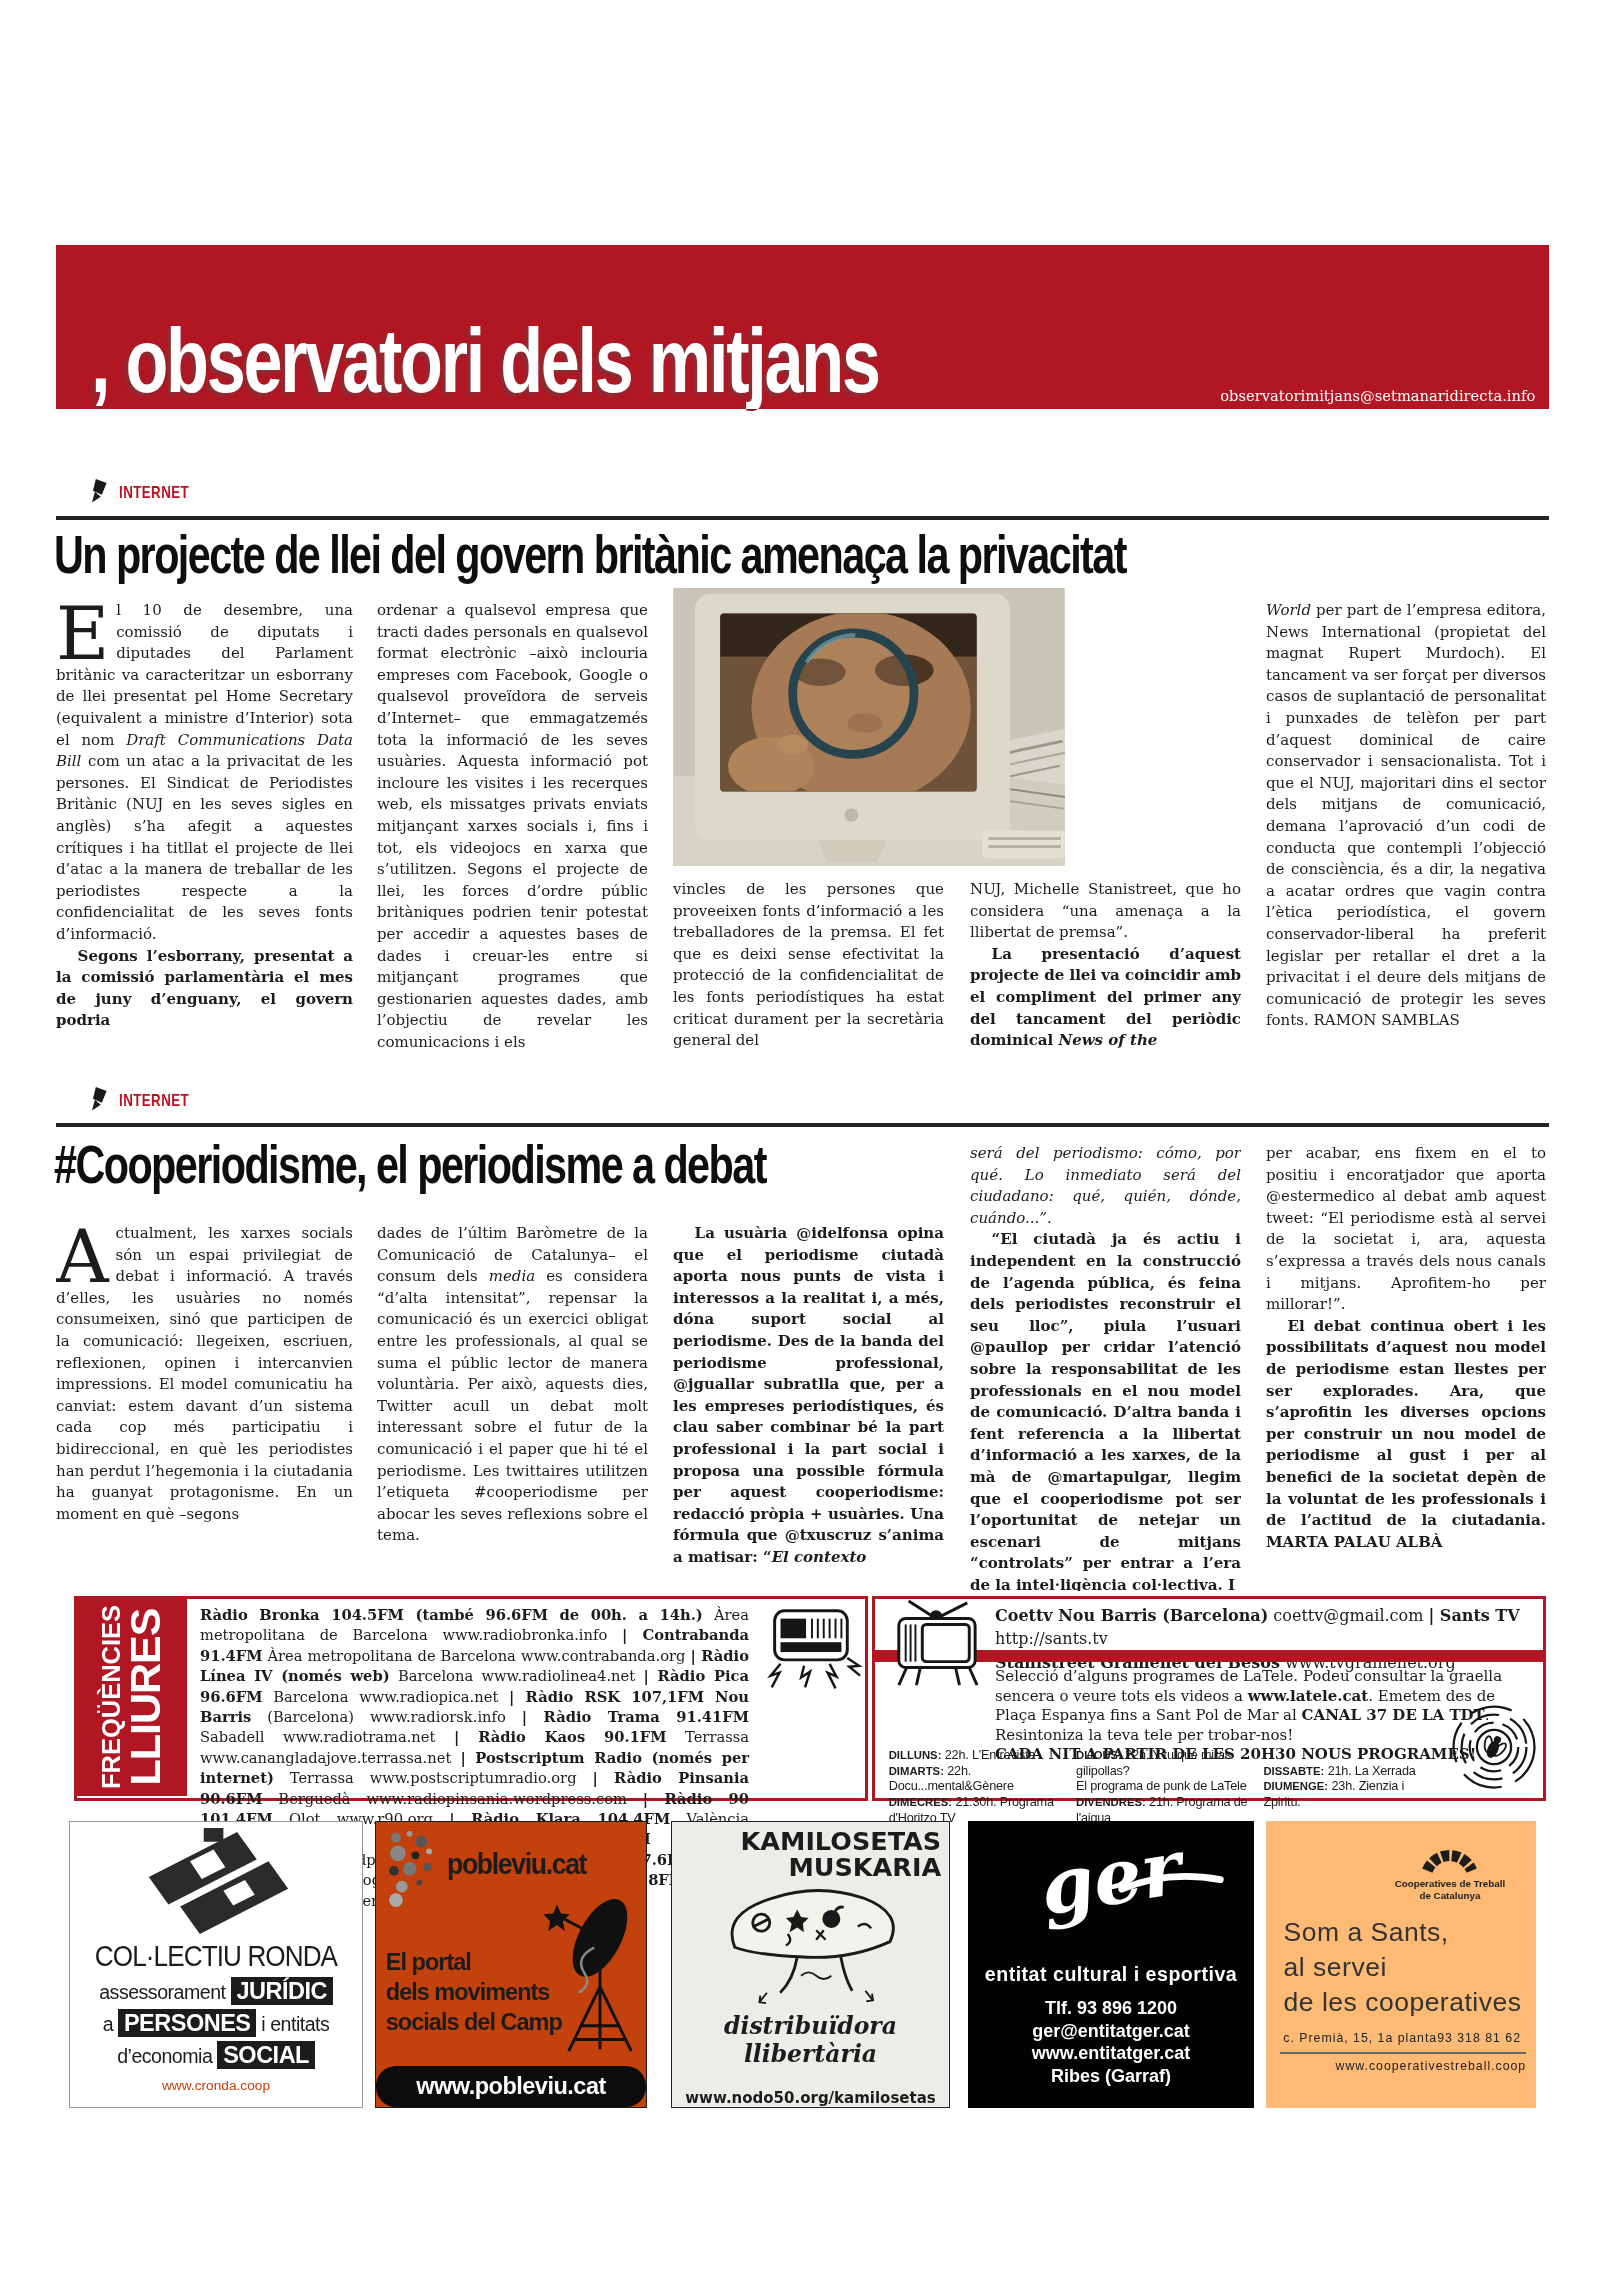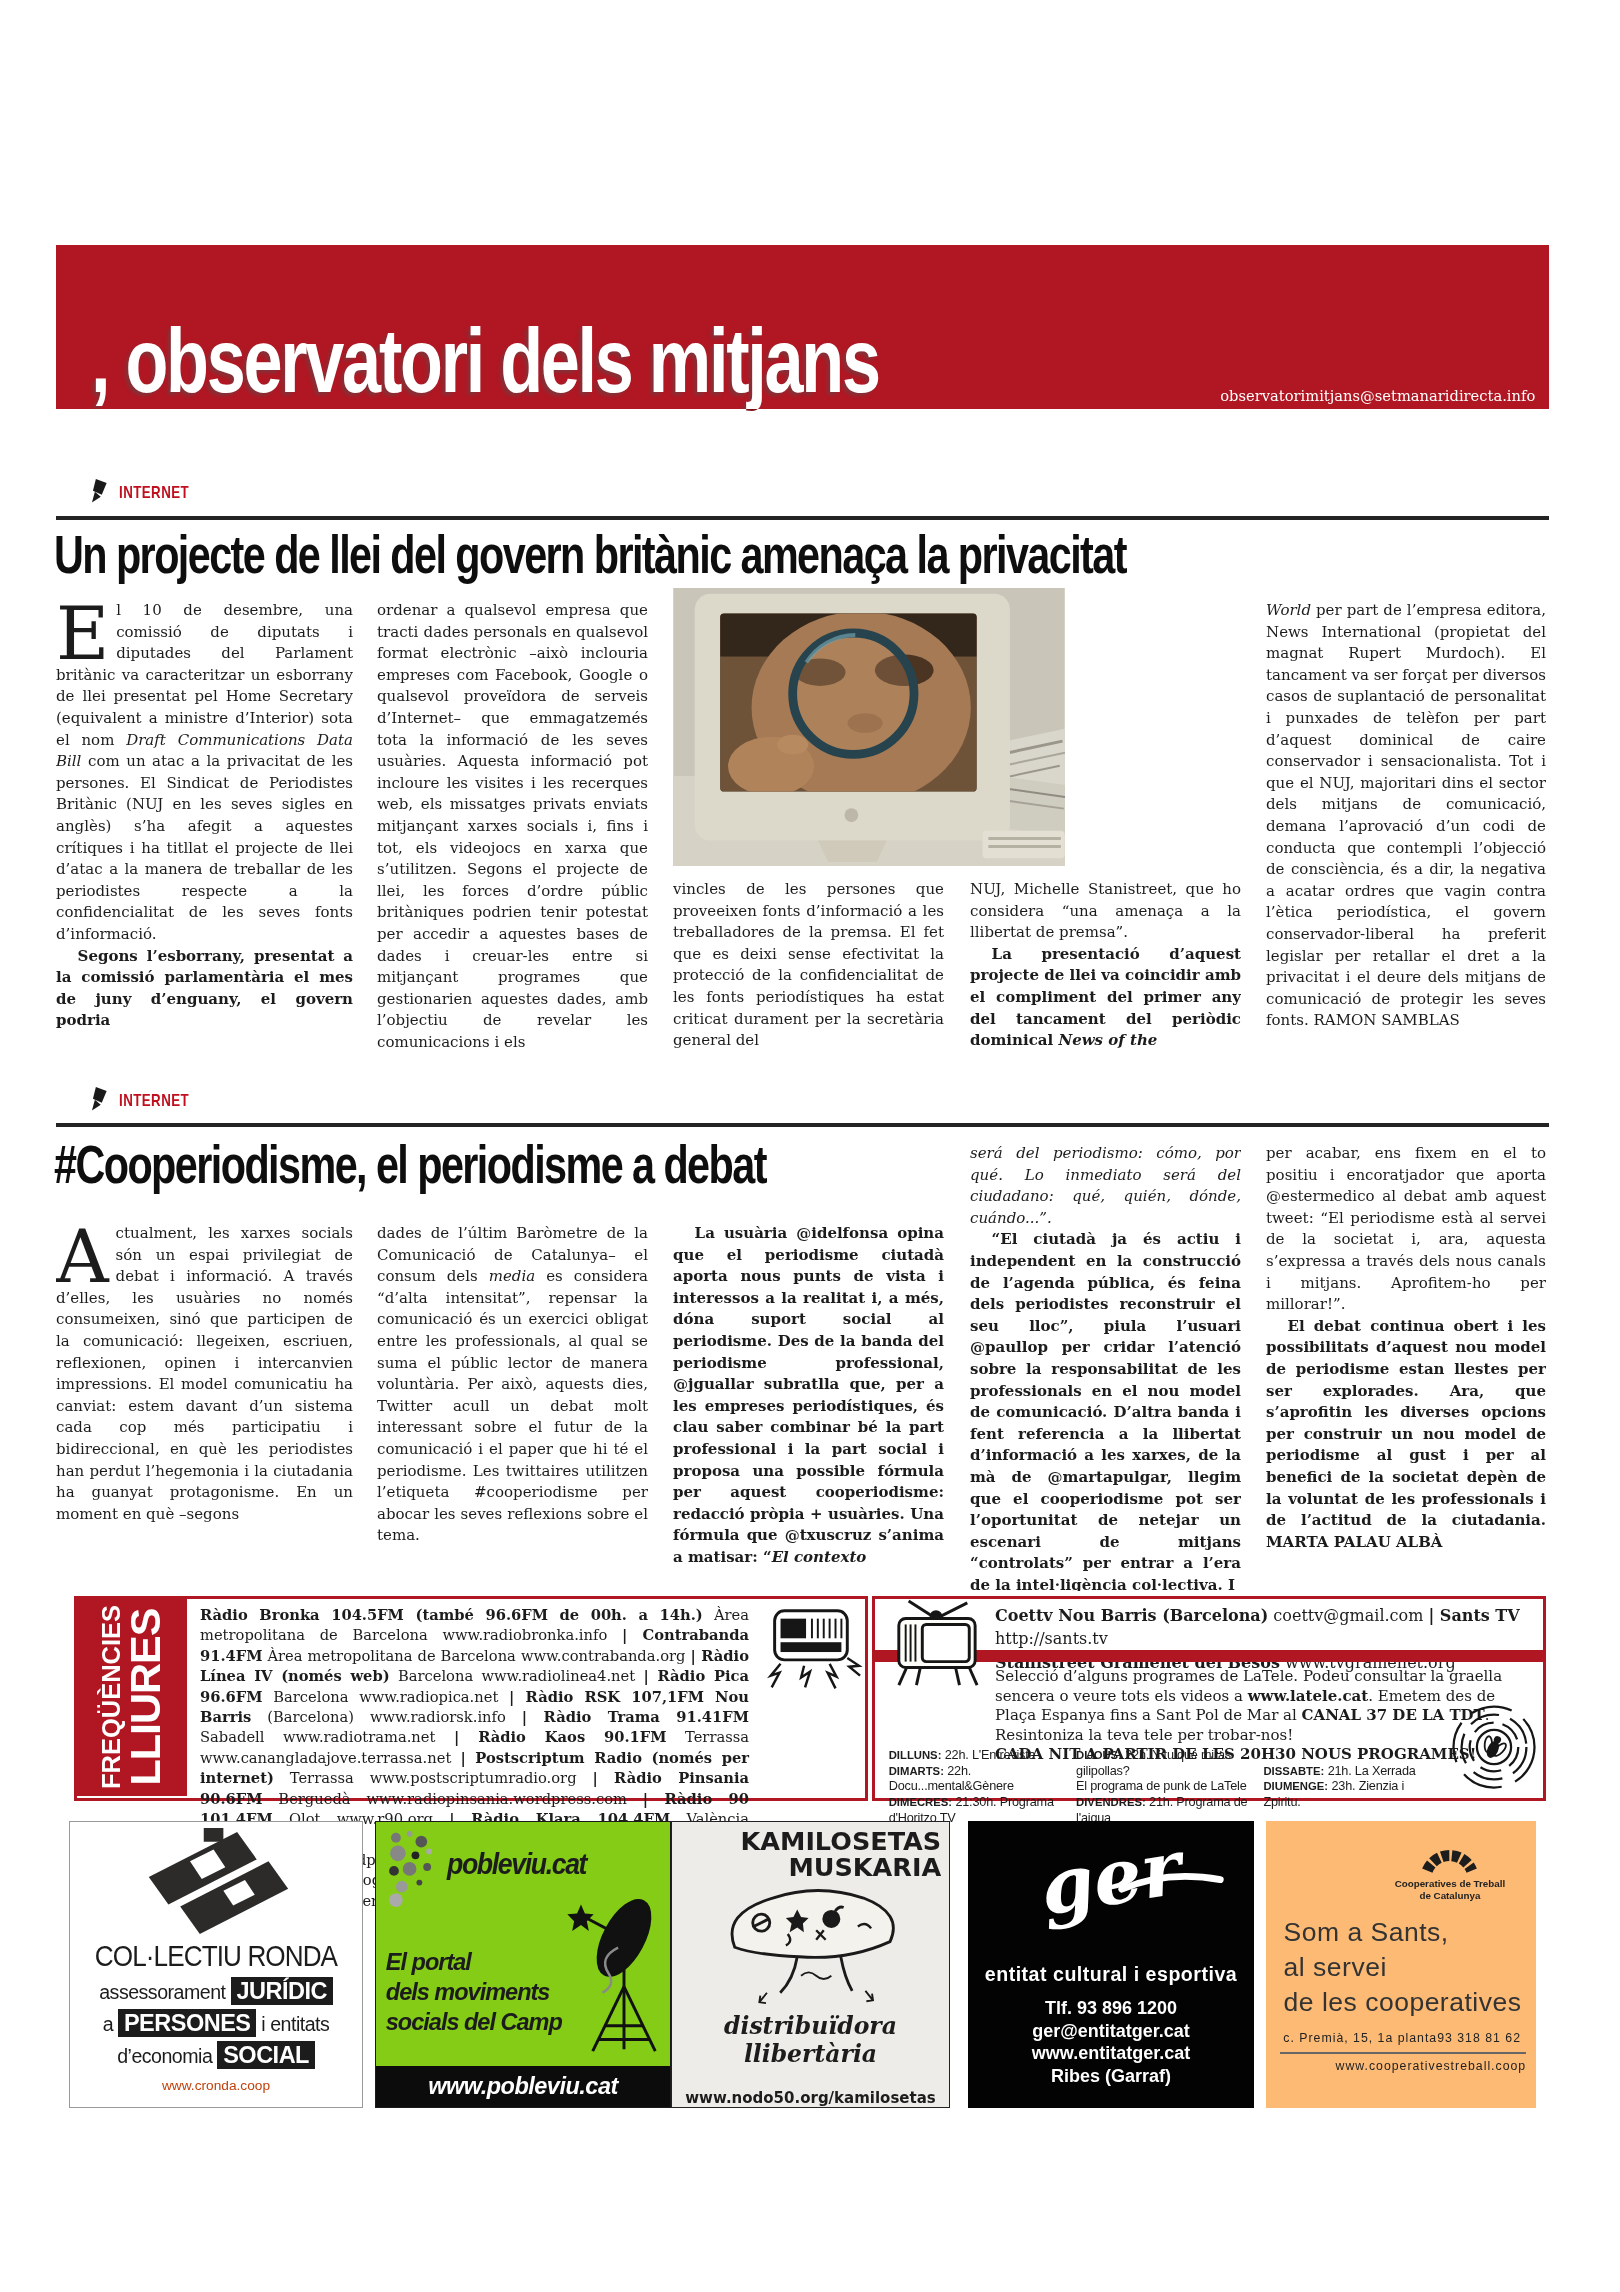--- a/index.html
+++ b/index.html
@@ -70,27 +70,27 @@
   .fly-ic{position:absolute;right:3.9px;bottom:2px;}
 
   
   .ad{position:absolute;top:1821px;height:287px;box-sizing:border-box;overflow:hidden;}
   .ad-ronda{left:69px;width:294px;border:1px solid #999;background:#fff;text-align:center;
       font-family:"Liberation Sans",sans-serif;}
   .ronda-title{font-size:29px;letter-spacing:-1px;transform:scaleX(.9);transform-origin:center;margin-top:2px;}
   .ronda-line{font-size:19.6px;margin-top:4.9px;letter-spacing:-0.5px;}
   .ronda-line .hl{background:#1c1c1c;color:#fff;font-weight:bold;font-size:23.5px;padding:1px 5.9px;}
   .ronda-url{font-size:13.7px;color:#c2410c;margin-top:9.8px;}
-  .ad-pobleviu{left:375px;width:296px;border:1px solid #1a1a1a;background:#84cc16;
-      font-family:"Liberation Sans",sans-serif;font-style:italic;}
+  .ad-pobleviu{left:375px;width:272px;border:1px solid #1a1a1a;background:#c2410c;
+      font-family:"Liberation Sans",sans-serif;}
   .pv-brand{position:absolute;left:71px;top:25.5px;font-size:29px;font-weight:bold;letter-spacing:-1.5px;
       transform:scaleX(.92);transform-origin:left top;}
   .pv-tag{position:absolute;left:9.8px;top:125px;font-weight:bold;font-size:23.5px;line-height:30px;letter-spacing:-1px;}
   .pv-bar{position:absolute;left:0;bottom:0;width:100%;height:41px;background:#0c0c0c;color:#fff;
-      display:flex;align-items:center;justify-content:center;font-weight:bold;font-size:23.5px;letter-spacing:-0.5px;}
+      display:flex;align-items:center;justify-content:center;font-weight:bold;font-size:23.5px;letter-spacing:-0.5px;border-radius:20px;}
   .ad-kamilo{left:671px;width:279px;border:1px solid #222;background:#edece8;text-align:center;padding:5.9px 7.8px;}
   .km-title{font-family:"DejaVu Sans",sans-serif;font-weight:bold;font-size:25.5px;line-height:26.5px;
       text-align:right;letter-spacing:0px;}
   .km-tag{font-style:italic;font-weight:bold;font-size:23.5px;margin-top:2px;}
   .km-url{font-family:"DejaVu Sans",sans-serif;font-weight:bold;font-size:15px;margin-top:21px;}
   .km-email{font-family:"DejaVu Sans",sans-serif;font-size:14px;}
   .ad-ger{left:968px;width:286px;background:#030303;color:#fff;text-align:center;
       font-family:"Liberation Sans",sans-serif;}
   .ger-logo{display:inline-block;margin-top:15.7px;font-family:"DejaVu Serif",serif;font-style:italic;
       font-weight:bold;font-size:76px;line-height:82px;transform:rotate(-9deg);}

